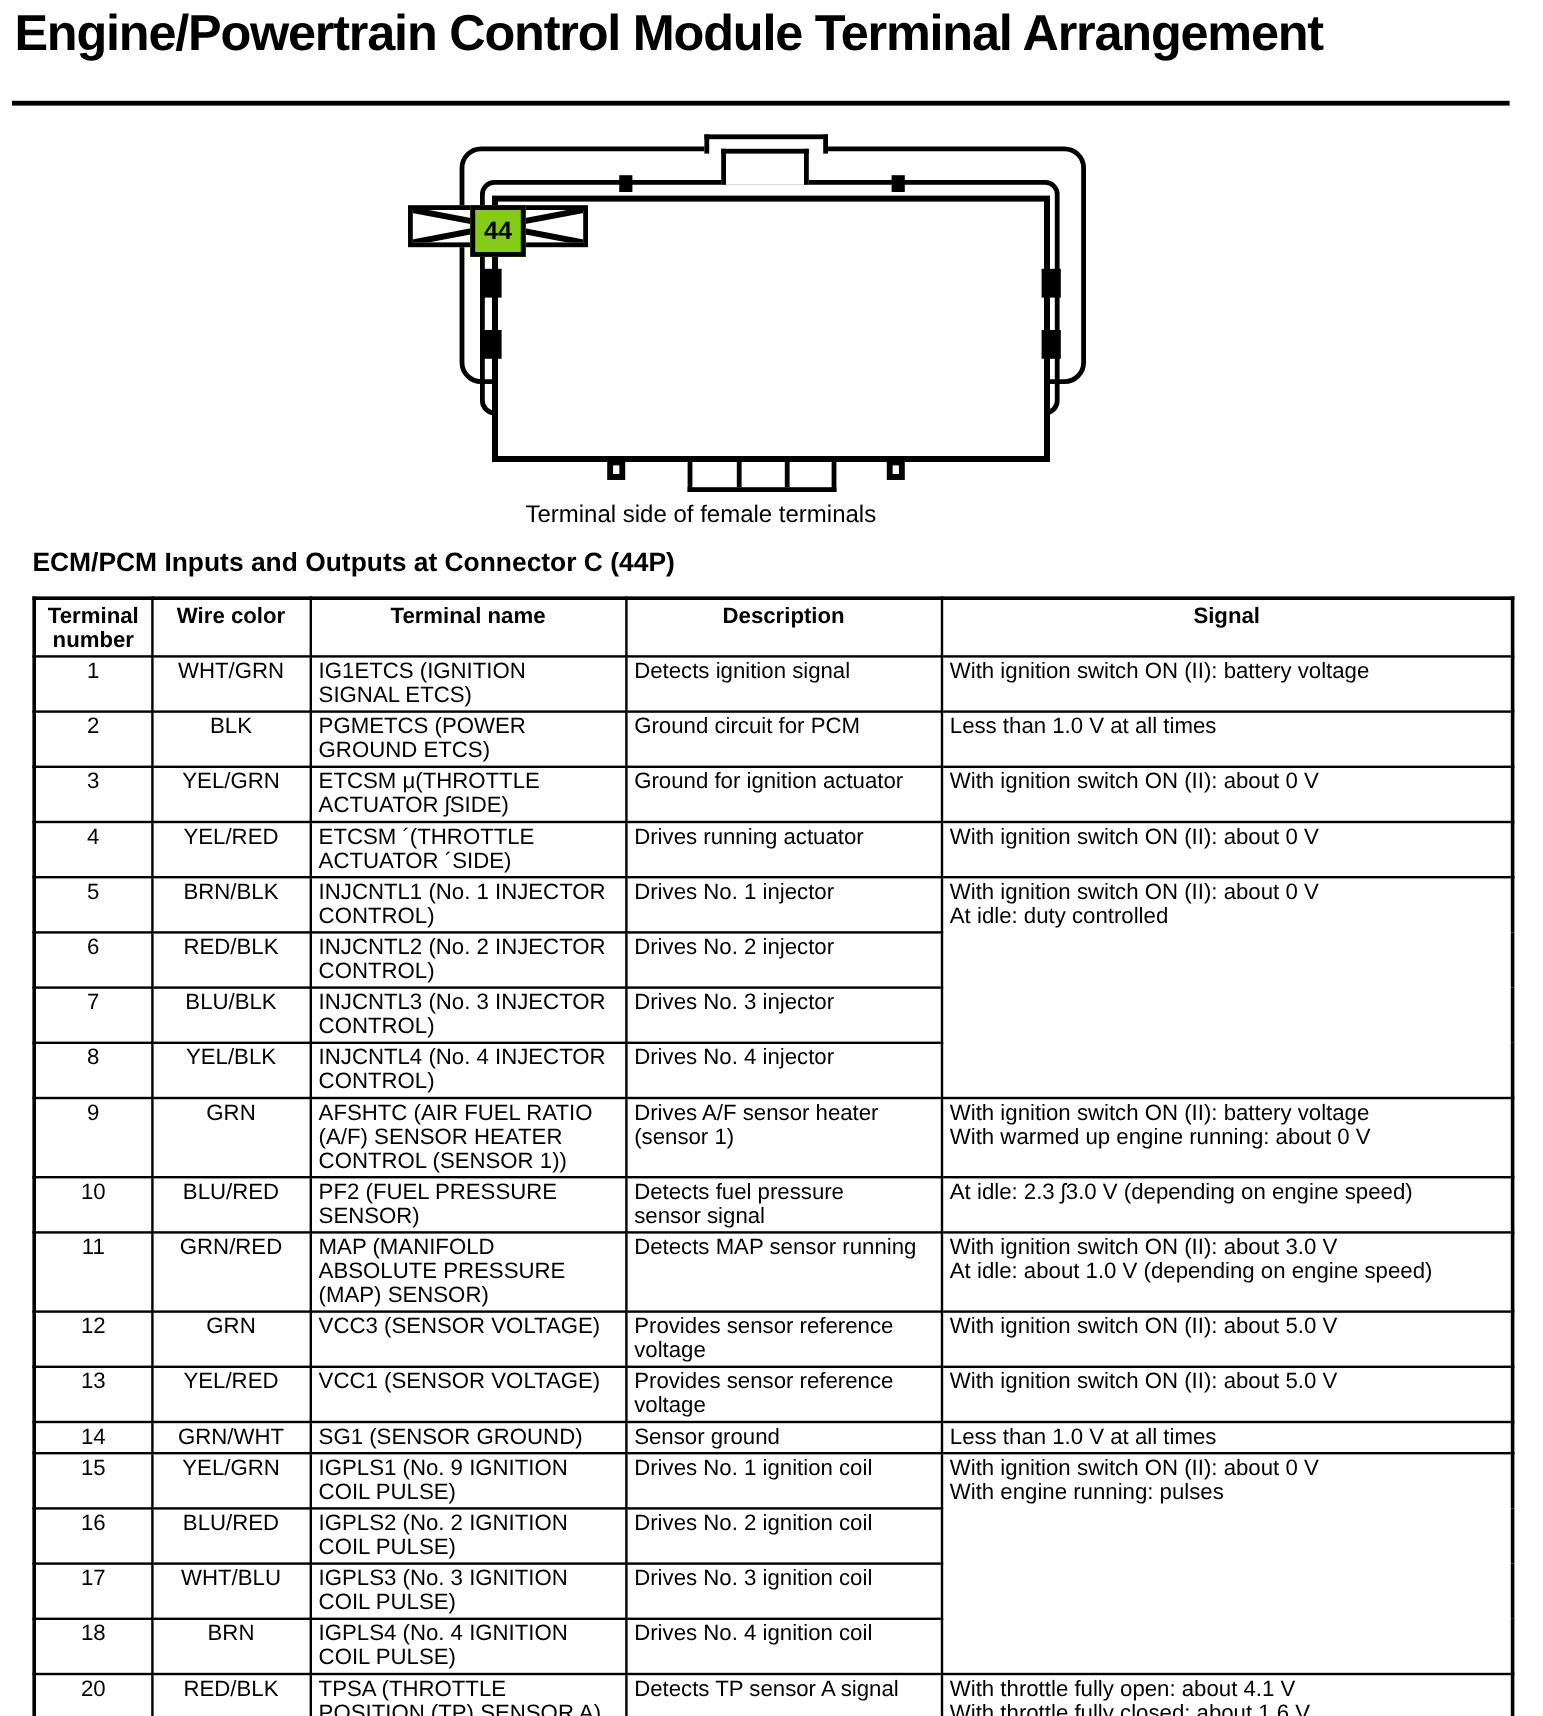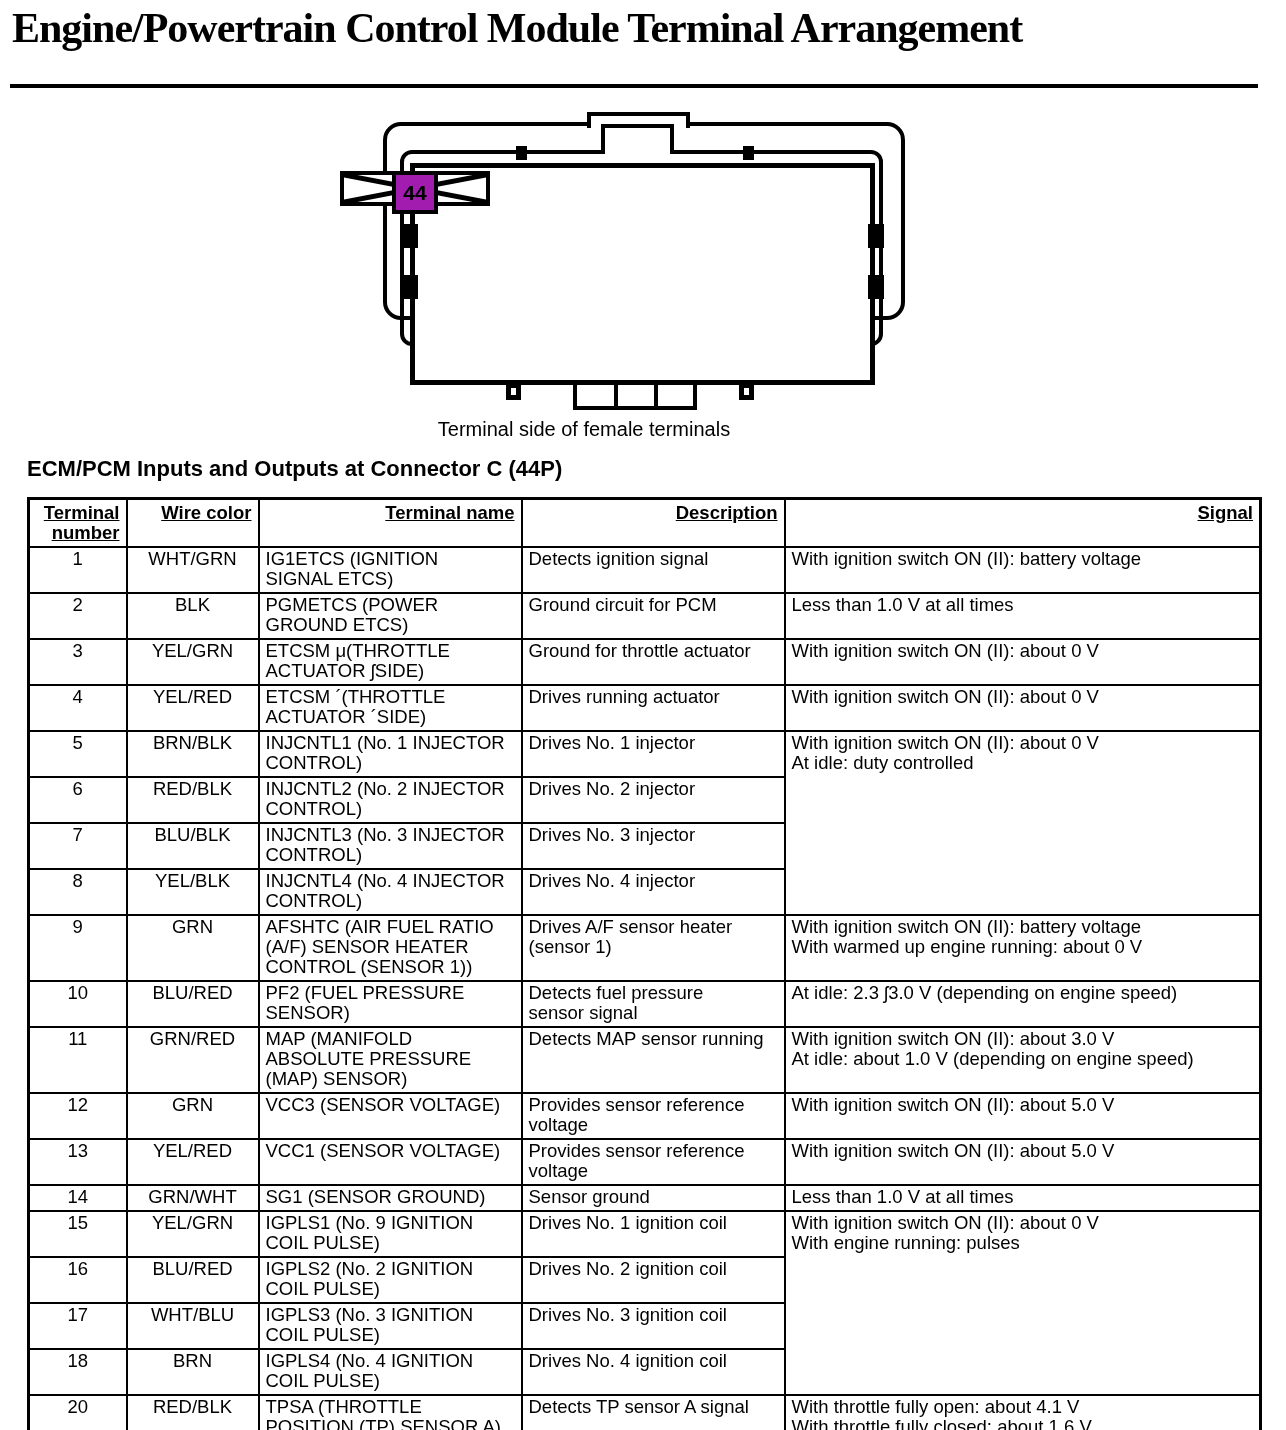--- a/index.html
+++ b/index.html
@@ -3,21 +3,21 @@
 <meta charset="utf-8">
 <style>
   * { box-sizing: border-box; margin: 0; padding: 0; }
   html, body { background: #fff; }
   body { width: 1286px; height: 1430px; position: relative; overflow: hidden;
          font-family: "Liberation Sans", "DejaVu Sans", sans-serif; color: #000; }
   .page { position: relative; width: 1286px; height: 1430px; }
 
   
   .title { position: absolute; left: 12px; top: 4px; font-size: 42px; font-weight: bold;
-           letter-spacing: -1px; white-space: nowrap; font-family: Liberation Serif, serif; }
+           letter-spacing: -1px; white-space: nowrap; }
   .rule { position: absolute; left: 10px; top: 84px; width: 1248px; height: 4px; background: #000; }
 
   
   .connector { position: absolute; left: 373px; top: 112px; width: 540px; height: 335px; }
   .connector div { position: absolute; }
   .shell-outer { left: 10px; top: 10px; width: 522px; height: 198px; border: 4px solid #000;
                  border-radius: 18px; z-index: 1; }
   .shell-inner { left: 27px; top: 38px; width: 483px; height: 196px; border: 4px solid #000;
                  border-radius: 12px; z-index: 2; }
   .tab-outer  { left: 214px; top: 0; width: 103px; height: 16px; border: 4px solid #000;
@@ -35,41 +35,41 @@
            border: 5px solid #000; }
   .botsq:after { content:""; display:block; width: 5px; height: 7px; background:#fff; }
   .botsq.a { left: 133px; } .botsq.b { left: 366px; }
   .tab-bottom { left: 200px; top: 268px; width: 124px; height: 30px; border: 4px solid #000;
                 border-top: none; background: #fff; z-index: 4; }
   .tbdiv { width: 4px; height: 100%; background: #000; top: 0; }
   .tbdiv.a { left: 37px; } .tbdiv.b { left: 77px; }
 
   .crow { position: relative; display: flex; justify-content: center; margin-top: 3px; }
   .crow.first { margin-top: 3px; }
-  .ccell { border: 4px solid #000; background: #a21caf; display: flex; align-items: center;
+  .ccell { border: 4px solid #000; background: #84cc16; display: flex; align-items: center;
            justify-content: center; font-weight: bold; }
   .ccell.lg { width: 46px; height: 43px; font-size: 21px; margin: 0 0.5px; }
   .ccell.sm { width: 36px; height: 35px; font-size: 20px; margin: 0 1.5px; }
   .xbox { width: 150px; height: 35px; border: 4px solid #000; background: #fff;
           margin: 0 1.5px; display: flex; align-items: center; justify-content: center; }
 
   .caption { position: absolute; top: 418px; left: 0; width: 1168px; text-align: center;
              font-size: 20px; }
 
   .section-row { position: absolute; top: 456px; left: 27px; width: 1231px; display: flex;
                  justify-content: space-between; align-items: baseline; flex-direction: column; }
   .section-title { font-size: 22px; font-weight: bold; }
   .note { font-size: 22px; }
 
   
   .tablewrap { position: absolute; top: 497px; left: 27px; width: 1232px; }
   table { border-collapse: collapse; width: 1232px; border: 3px solid #000; table-layout: fixed; }
   th, td { border: 2px solid #000; vertical-align: top; font-size: 18.5px; line-height: 20px;
            padding: 1px 6px 3px 6px; }
-  th { text-align: right; font-weight: bold; padding-top: 3px; text-decoration: underline; }
+  th { text-align: center; font-weight: bold; padding-top: 3px; }
   td.c-term, td.c-wire { text-align: center; }
   td.c-name, td.c-desc, td.c-sig { white-space: pre-line; }
 </style>
 </head>
 <body>
 
 <div class="page">
 
   <div class="title">Engine/Powertrain Control Module Terminal Arrangement</div>
   <div class="rule"></div>
@@ -196,21 +196,21 @@
             <td class="c-name">PGMETCS (POWER
 GROUND ETCS)</td>
             <td class="c-desc">Ground circuit for PCM</td>
             <td class="c-sig">Less than 1.0 V at all times</td>
           </tr>
           <tr>
             <td class="c-term">3</td>
             <td class="c-wire">YEL/GRN</td>
             <td class="c-name">ETCSM  μ(THROTTLE
 ACTUATOR   ʃSIDE)</td>
-            <td class="c-desc">Ground for throttle actuator</td>
+            <td class="c-desc">Ground for ignition actuator</td>
             <td class="c-sig">With ignition switch ON (II): about 0 V</td>
           </tr>
           <tr>
             <td class="c-term">4</td>
             <td class="c-wire">YEL/RED</td>
             <td class="c-name">ETCSM  ´(THROTTLE
 ACTUATOR  ´SIDE)</td>
             <td class="c-desc">Drives running actuator</td>
             <td class="c-sig">With ignition switch ON (II): about 0 V</td>
           </tr>

